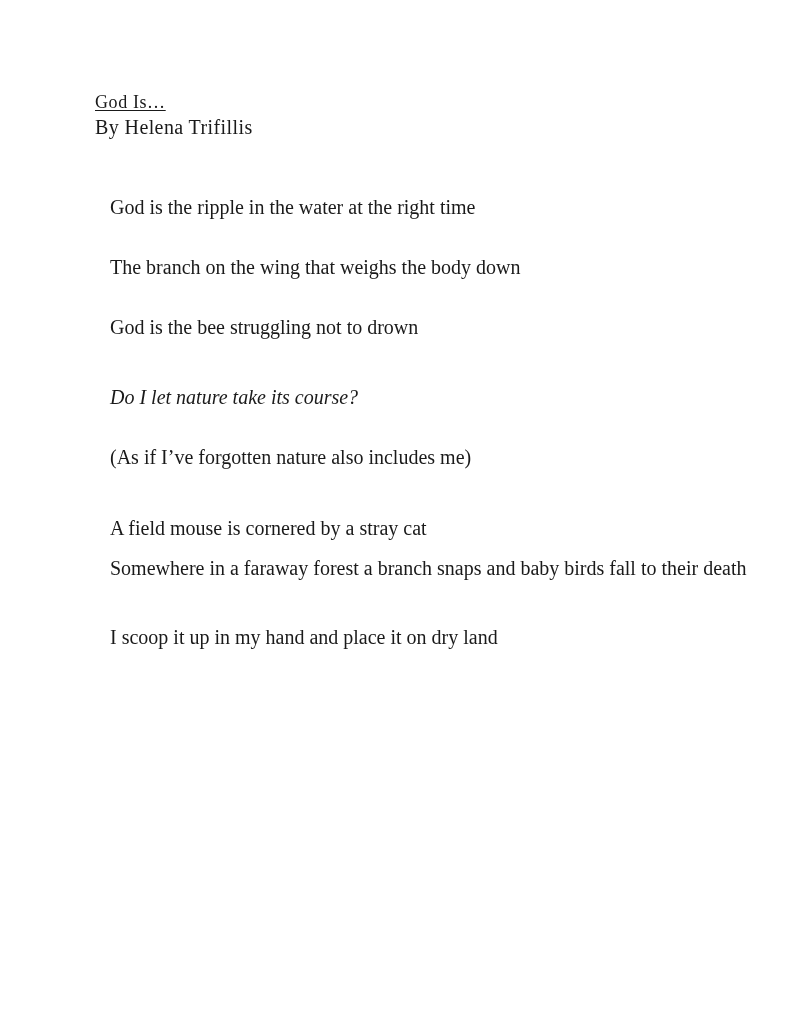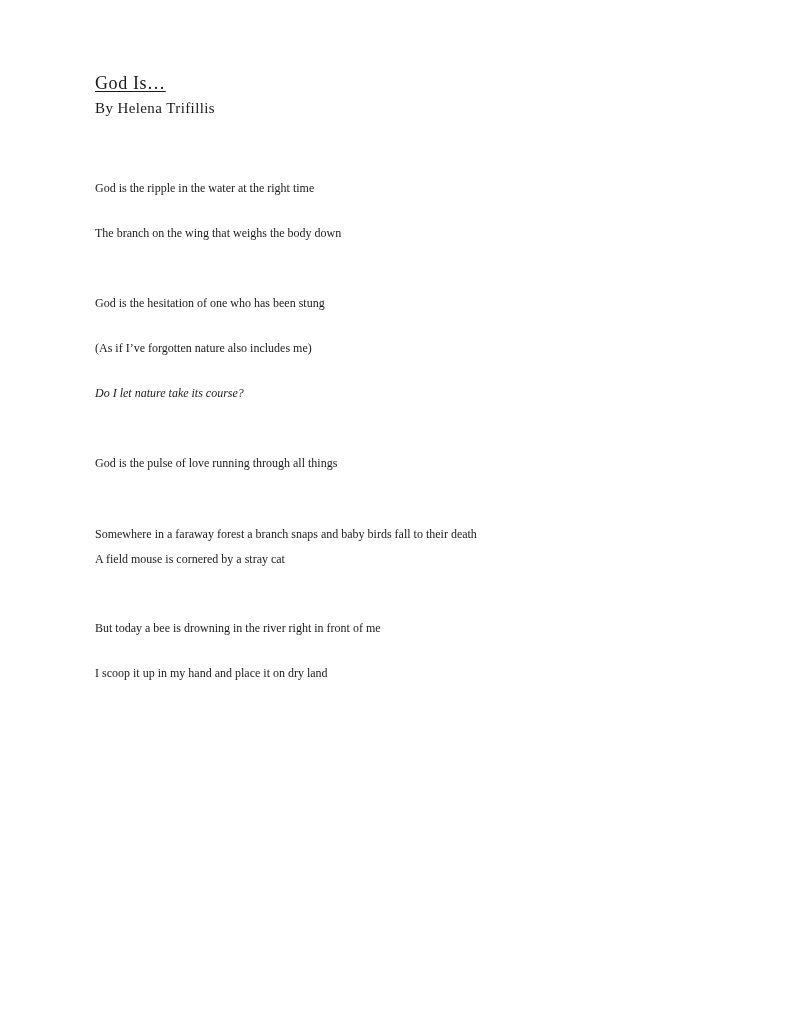--- a/index.html
+++ b/index.html
@@ -10,83 +10,79 @@
   .page {
     position: relative;
     width: 791px;
     height: 1024px;
     background: #ffffff;
     overflow: hidden;
     font-family: "Liberation Serif", "DejaVu Serif", serif;
     color: #1a1a1a;
   }
   .content {
-    padding: 73px 88px 0 95px;
+    padding: 92px 88px 0 95px;
   }
   .title {
     margin: 0;
     font-size: 18px;
     font-weight: 400;
     line-height: 20px;
     letter-spacing: 0.6px;
     text-decoration: underline;
     text-underline-offset: 2px;
   }
   .byline {
     margin: 6px 0 0 0;
-    font-size: 15px;
+    font-size: 20px;
     line-height: 18px;
     letter-spacing: 0.4px;
   }
   .stanza {
     margin: 0;
   }
   .stanza-1 { margin-top: 49px; }
   .stanza + .stanza { margin-top: 25px; }
   .stanza.single { margin-top: 36px; }
   .stanza.single + .stanza { margin-top: 34px; }
   .line {
-    margin: 0;
-    font-size: 12px;
+    margin: 15px;
+    font-size: 20px;
     white-space: nowrap;
     font-family: Liberation Serif, serif;
   }
   .stanza.double .line { line-height: 45px; }
   .stanza.single .line { line-height: 25px; }
   .line.italic { font-style: italic; }
 </style>
 </head>
 <body>
 
 <div class="page">
   <div class="content">
 
     <h1 class="title">God Is…</h1>
 
     <p class="byline">By Helena Trifillis</p>
 
     <div class="stanza double stanza-1">
       <p class="line">God is the ripple in the water at the right time</p>
       <p class="line">The branch on the wing that weighs the body down</p>
+      <p class="line">God is the bee struggling not to drown</p>
     </div>
 
     <div class="stanza double">
-      <p class="line">God is the hesitation of one who has been stung</p>
+      <p class="line italic">Do I let nature take its course?</p>
       <p class="line">(As if I’ve forgotten nature also includes me)</p>
-      <p class="line italic">Do I let nature take its course?</p>
+    </div>
+
+
+    <div class="stanza single">
+      <p class="line">A field mouse is cornered by a stray cat</p>
+      <p class="line">Somewhere in a faraway forest a branch snaps and baby birds fall to their death</p>
     </div>
 
     <div class="stanza double">
-      <p class="line">God is the pulse of love running through all things</p>
-    </div>
-
-    <div class="stanza single">
-      <p class="line">Somewhere in a faraway forest a branch snaps and baby birds fall to their death</p>
-      <p class="line">A field mouse is cornered by a stray cat</p>
-    </div>
-
-    <div class="stanza double">
-      <p class="line">But today a bee is drowning in the river right in front of me</p>
       <p class="line">I scoop it up in my hand and place it on dry land</p>
     </div>
 
   </div>
 </div>
 
 </body></html>

